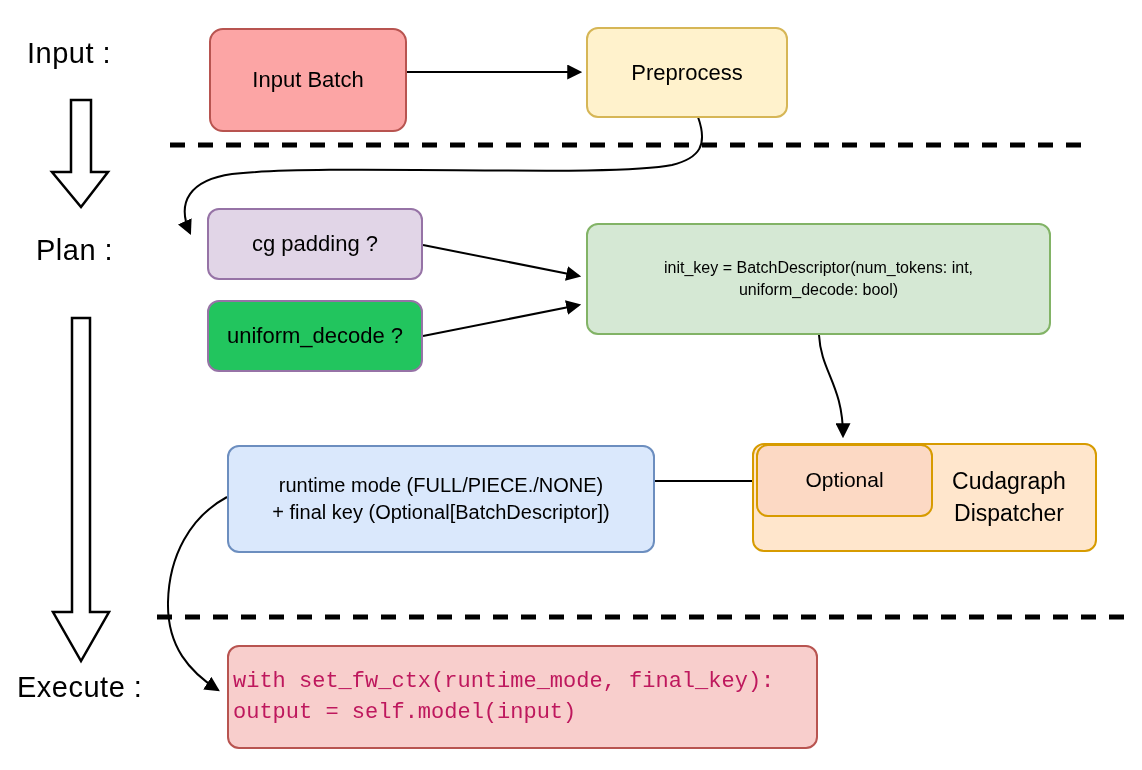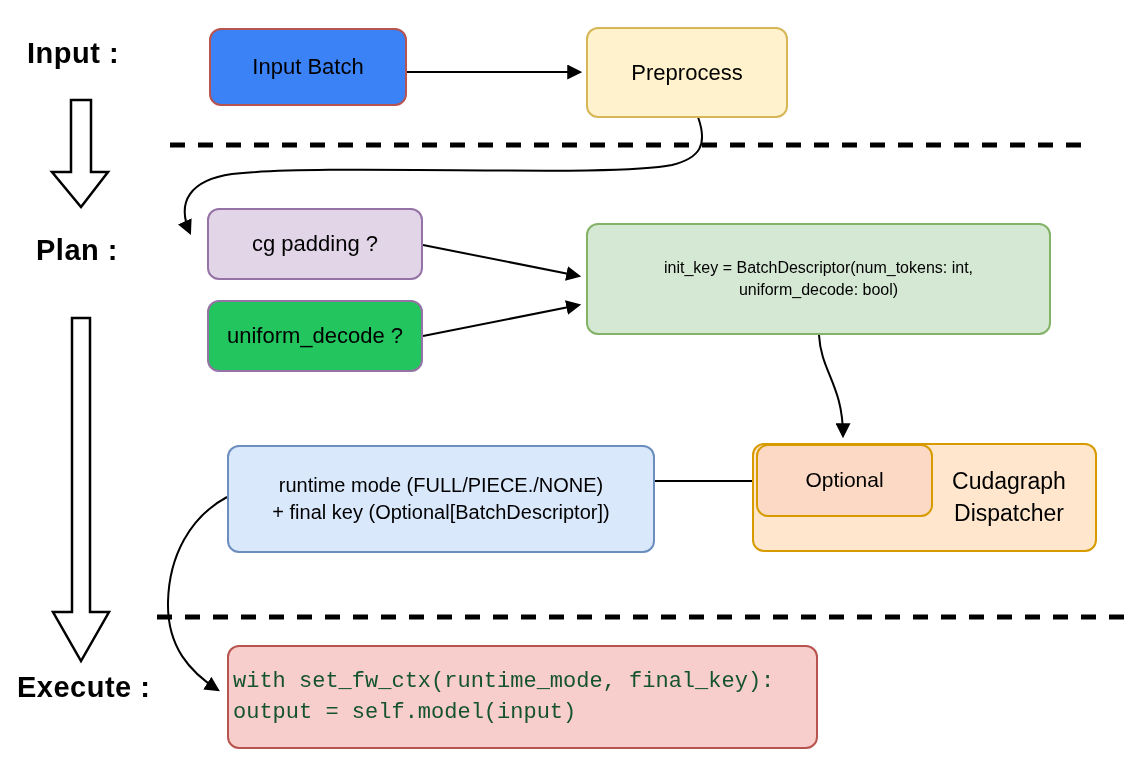--- a/index.html
+++ b/index.html
@@ -1,30 +1,30 @@
 <!DOCTYPE html>
 <html><head>
 <meta charset="utf-8">
 <style>
   html,body{margin:0;padding:0;background:#ffffff;}
   .canvas{position:relative;width:1142px;height:770px;background:#ffffff;overflow:hidden;
           font-family:"Liberation Sans",sans-serif;color:#000;}
   .layer{position:absolute;left:0;top:0;width:1142px;height:770px;}
-  .stage-label{position:absolute;font-weight:bold;font-size:29px;letter-spacing:.5px;white-space:nowrap;}
+  .stage-label{position:absolute;font-weight:normal;font-size:29px;letter-spacing:.5px;white-space:nowrap;}
   .node{position:absolute;border:2px solid #000;border-radius:12px;display:flex;flex-direction:column;
         align-items:center;justify-content:center;text-align:center;box-sizing:border-box;line-height:1.35;}
   .node span{white-space:nowrap;}
   .n-big{font-size:22px;}
   .n-green{font-size:16px;}
   .n-blue{font-size:20px;}
   .n-dispatch{font-size:21px;}
   .cg-label{position:absolute;right:6px;top:0;height:100%;width:160px;display:flex;flex-direction:column;
             align-items:center;justify-content:center;font-size:23px;line-height:1.35;}
   .code-box{align-items:flex-start;justify-content:center;padding-left:4px;}
-  .code-line{font-family:"Liberation Mono",monospace;font-size:22px;line-height:1.42;white-space:pre;color:#14532d;}
+  .code-line{font-family:"Liberation Mono",monospace;font-size:22px;line-height:1.42;white-space:pre;color:#be185d;}
 </style>
 </head>
 <body>
 
 <div class="canvas">
 
   <svg class="layer" viewBox="0 0 1142 770">
     <defs>
       <marker id="ah" viewBox="0 0 10 10" refX="8.5" refY="5" markerWidth="7.5" markerHeight="7.5" orient="auto-start-reverse">
         <path d="M0,0 L10,5 L0,10 z" fill="#000"></path>
@@ -43,21 +43,21 @@
     <path d="M423,336 L579,305" stroke="#000" stroke-width="2" fill="none" marker-end="url(#ah)"></path>
     <path d="M819,335 C821,372 843,385 843,436" stroke="#000" stroke-width="2" fill="none" marker-end="url(#ah)"></path>
     <path d="M752,481 H632" stroke="#000" stroke-width="2" fill="none" marker-end="url(#ah)"></path>
     <path d="M227,497 C190,517 169,556 168,602 C167,647 190,672 218,690" stroke="#000" stroke-width="2" fill="none" marker-end="url(#ah)"></path>
   </svg>
 
   <div class="stage-label" style="left:27px;top:37px;">Input :</div>
   <div class="stage-label" style="left:36px;top:234px;">Plan :</div>
   <div class="stage-label" style="left:17px;top:671px;">Execute :</div>
 
-  <div class="node n-big" style="left: 209px; top: 28px; width: 198px; height: 78px; background-color: #3b82f6; border-color: rgb(184, 84, 80);">
+  <div class="node n-big" style="left: 209px; top: 28px; width: 198px; height: 104px; background-color: #fca5a5; border-color: rgb(184, 84, 80); border-radius: 14px;">
     <span>Input Batch</span>
   </div>
 
   <div class="node n-big" style="left: 586px; top: 27px; width: 202px; height: 91px; background-color: rgb(255, 242, 204); border-color: rgb(214, 182, 86);">
     <span>Preprocess</span>
   </div>
 
   <div class="node n-big" style="left: 207px; top: 208px; width: 216px; height: 72px; background-color: rgb(225, 213, 231); border-color: rgb(150, 115, 166);">
     <span>cg padding ?</span>
   </div>

